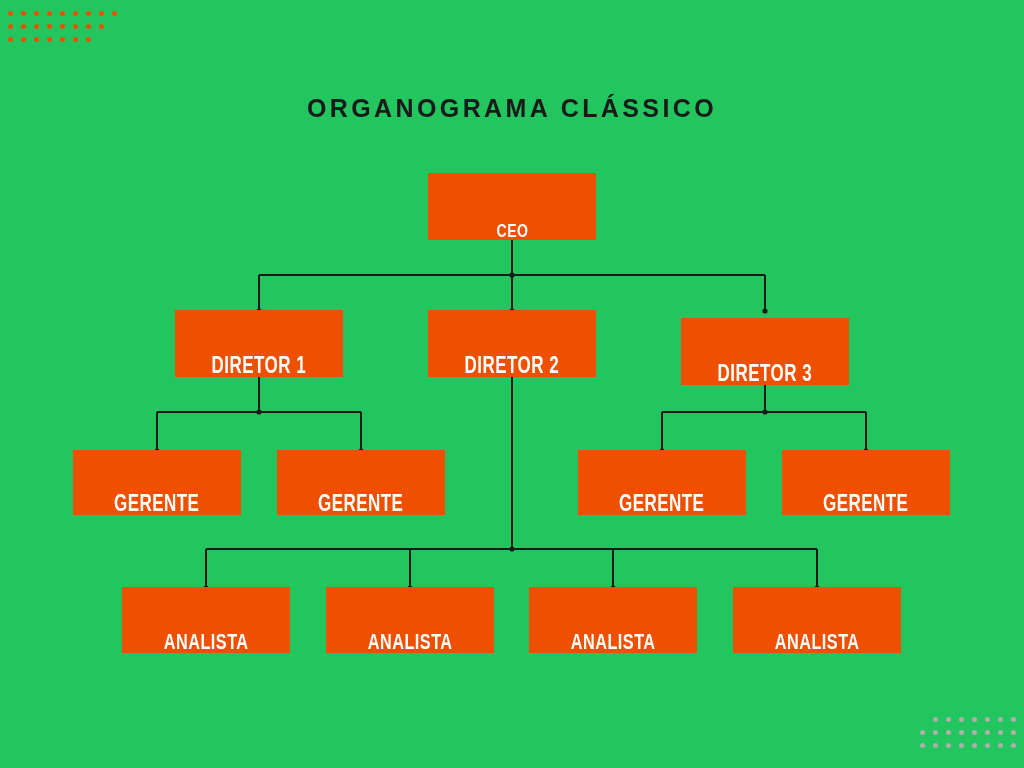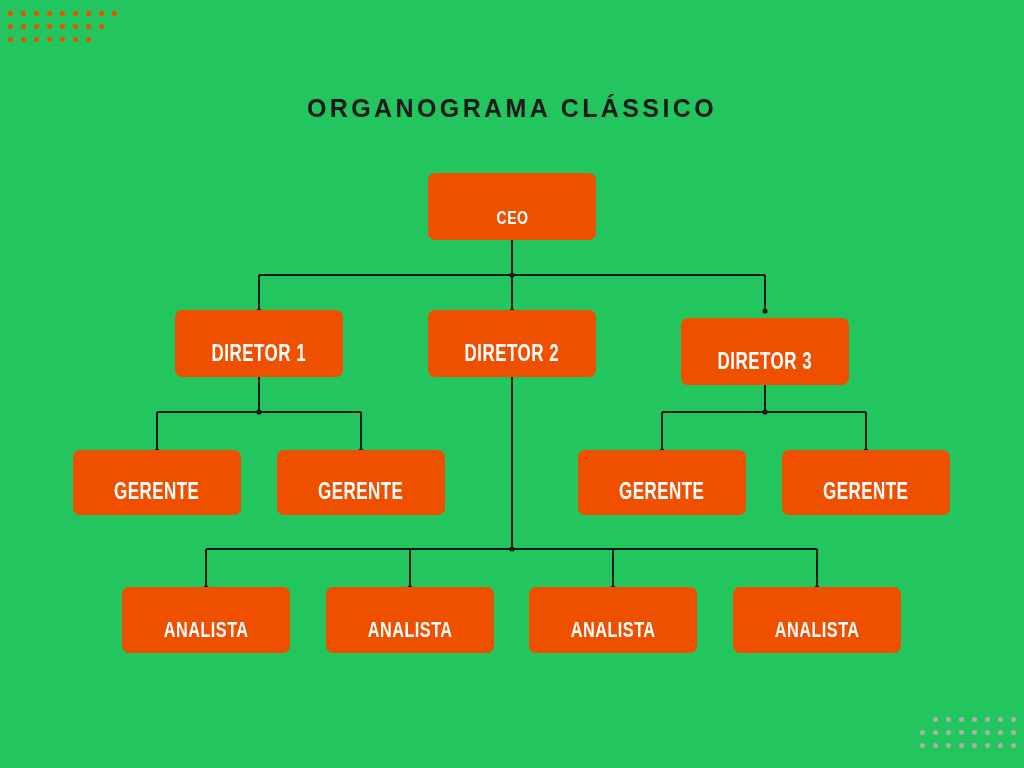--- a/index.html
+++ b/index.html
@@ -63,24 +63,24 @@
     left: 0;
     top: 0;
     width: 1024px;
     height: 768px;
   }
 
   
   .node {
     position: absolute;
     background: #ee5000;
-    border-radius: 7px;
+    border-radius: 0;
     box-sizing: border-box;
     display: flex;
-    align-items: center;
+    align-items: flex-end;
     justify-content: center;
   }
   .node-label {
     color: #ffffff;
     font-weight: 700;
     font-stretch: condensed;
     letter-spacing: 0.6px;
     text-align: center;
     font-family: "Liberation Sans Narrow", "Liberation Sans", "DejaVu Sans Condensed", sans-serif;
     transform: scaleX(0.74);

